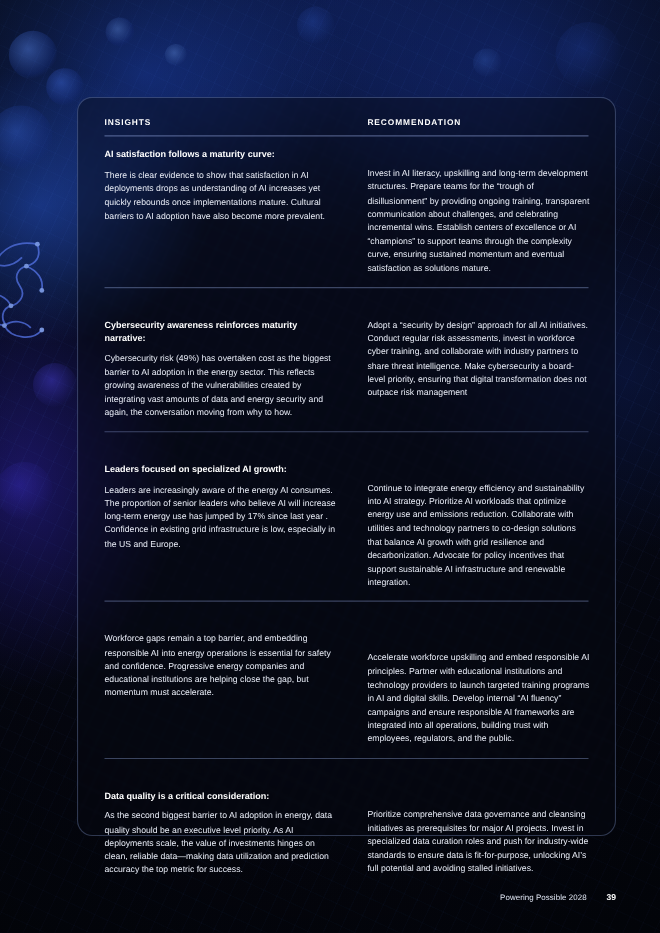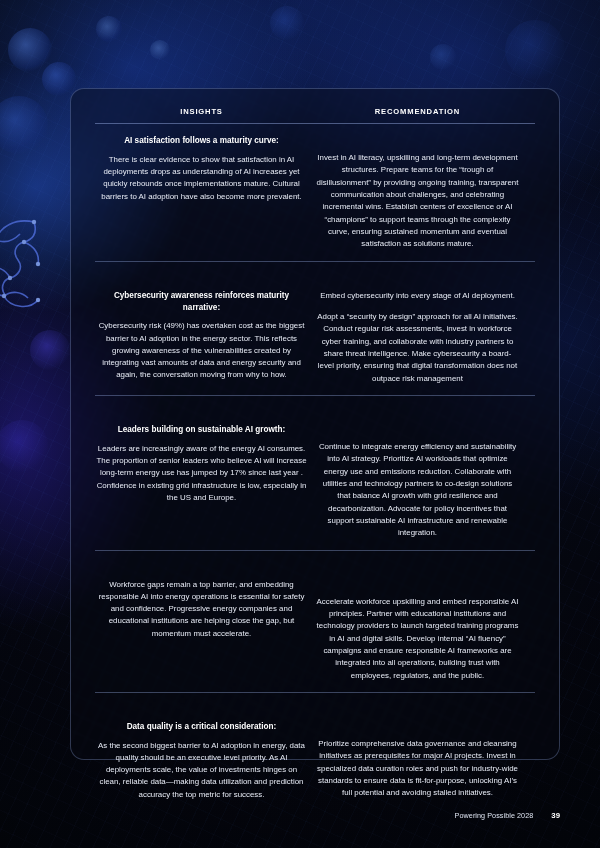--- a/index.html
+++ b/index.html
@@ -69,23 +69,22 @@
     box-sizing: border-box;
     padding: 18px 24px 10px 24px;
     backdrop-filter: blur(1px);
   }
 
   .table {
     width: 100%;
   }
   .row {
     display: flex;
-    gap: 8px;
+    gap: 26px;
     padding: 0 0 0 0;
-    text-align: center;
   }
   .col-left {
     width: 213px;
     flex: 0 0 213px;
   }
   .col-right {
     width: 203px;
     flex: 0 0 203px;
   }
 
@@ -217,28 +216,27 @@
         <p class="rec-body">Invest in AI literacy, upskilling and long-term development structures. Prepare teams for the “trough of disillusionment” by providing ongoing training, transparent communication about challenges, and celebrating incremental wins. Establish centers of excellence or AI “champions” to support teams through the complexity curve, ensuring sustained momentum and eventual satisfaction as solutions mature.</p>
       </div>
     </div>
 
     <div class="row data-row">
       <div class="col-left">
         <p class="item-title">Cybersecurity awareness reinforces maturity narrative:</p>
         <p class="item-body">Cybersecurity risk (49%) has overtaken cost as the biggest barrier to AI adoption in the energy sector. This reflects growing awareness of the vulnerabilities created by integrating vast amounts of data and energy security and again, the conversation moving from why to how.</p>
       </div>
       <div class="col-right rec-spacer-2">
-        <p class="rec-body rec-lead">Embed cybersecurity into every stage of AI deployment.</p>
         <p class="rec-body">Adopt a “security by design” approach for all AI initiatives. Conduct regular risk assessments, invest in workforce cyber training, and collaborate with industry partners to share threat intelligence. Make cybersecurity a board-level priority, ensuring that digital transformation does not outpace risk management</p>
       </div>
     </div>
 
     <div class="row data-row">
       <div class="col-left">
-        <p class="item-title">Leaders building on sustainable AI growth:</p>
+        <p class="item-title">Leaders focused on specialized AI growth:</p>
         <p class="item-body">Leaders are increasingly aware of the energy AI consumes. The proportion of senior leaders who believe AI will increase long-term energy use has jumped by 17% since last year . Confidence in existing grid infrastructure is low, especially in the US and Europe.</p>
       </div>
       <div class="col-right rec-spacer-3">
         <p class="rec-body">Continue to integrate energy efficiency and sustainability into AI strategy. Prioritize AI workloads that optimize energy use and emissions reduction. Collaborate with utilities and technology partners to co-design solutions that balance AI growth with grid resilience and decarbonization. Advocate for policy incentives that support sustainable AI infrastructure and renewable integration.</p>
       </div>
     </div>
 
     <div class="row data-row">
       <div class="col-left">
         <p class="item-body">Workforce gaps remain a top barrier, and embedding responsible AI into energy operations is essential for safety and confidence. Progressive energy companies and educational institutions are helping close the gap, but momentum must accelerate.</p>

